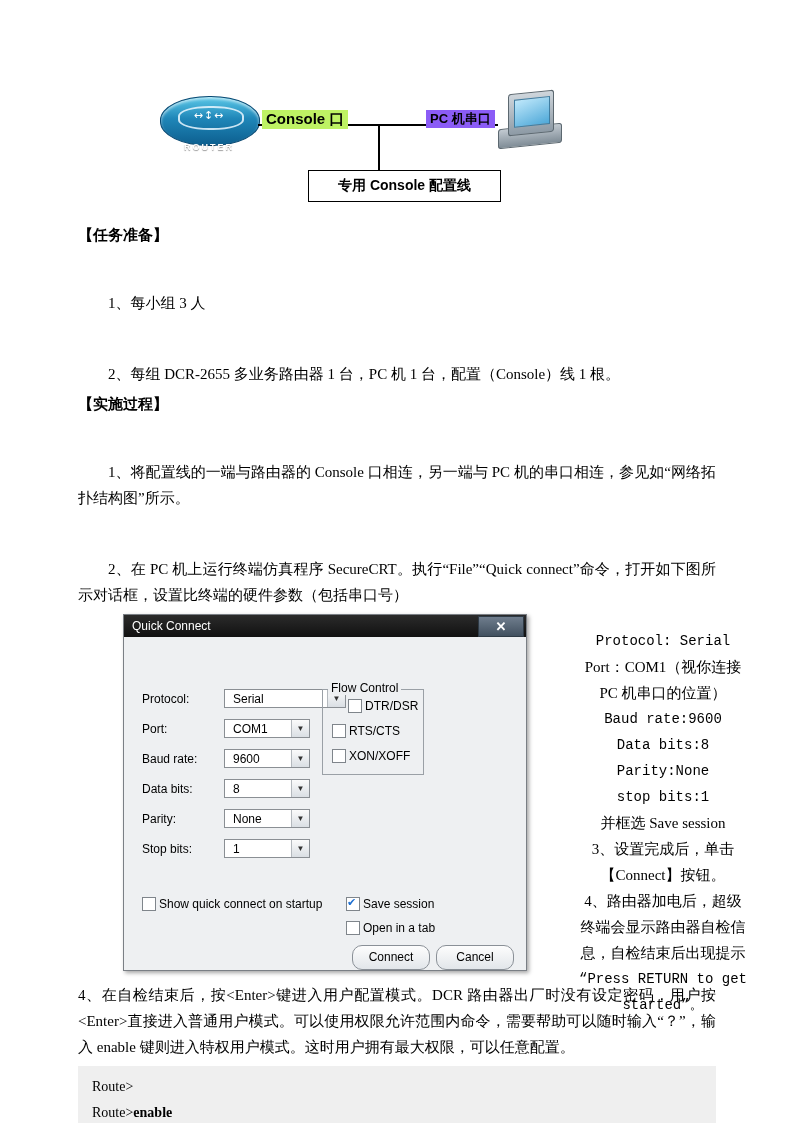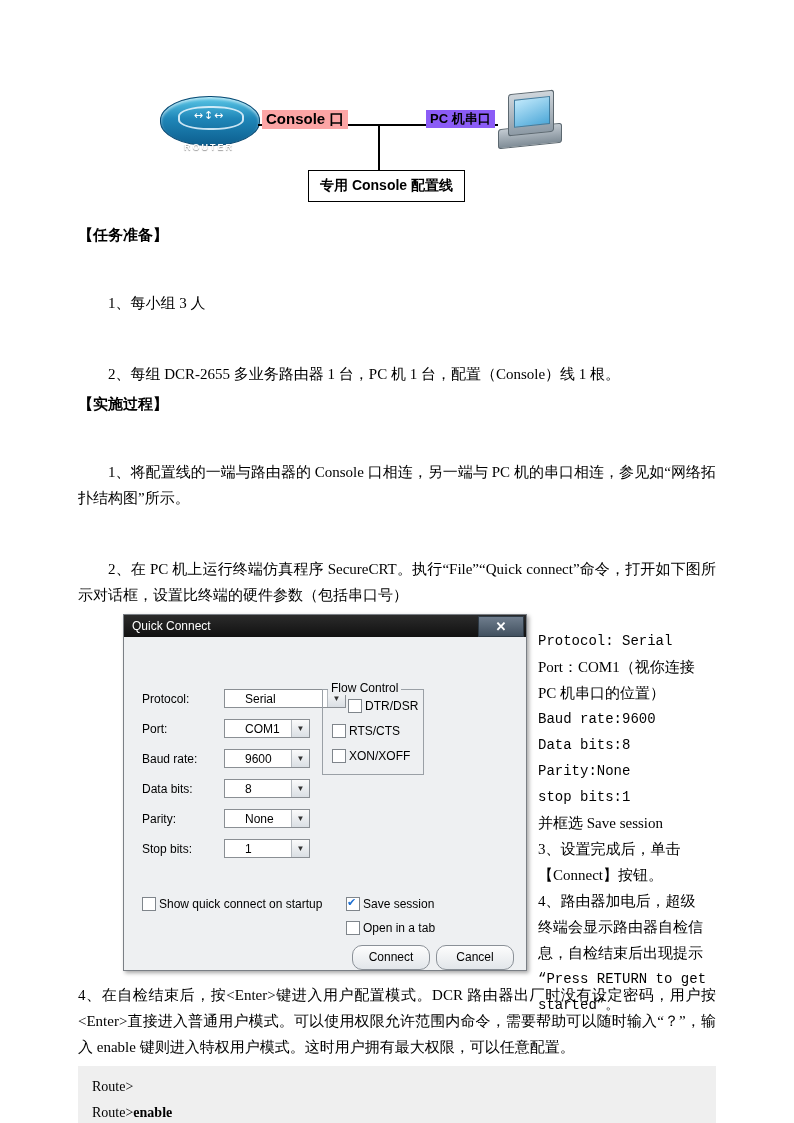--- a/index.html
+++ b/index.html
@@ -127,38 +127,38 @@
     height: 48px;
     background: #000000;
   }
   .label-console {
     position: absolute;
     left: 184px;
     top: 22px;
     font-size: 15px;
     font-weight: bold;
     font-family: "Liberation Sans", sans-serif;
-    background: #fca5a5;
+    background: #bef264;
     padding: 0 4px;
   }
   .label-pc {
     position: absolute;
     left: 348px;
     top: 22px;
     font-size: 13px;
     font-weight: bold;
     font-family: "Liberation Sans", sans-serif;
     background: #8b5cf6;
     padding: 0 4px;
   }
   .cable-box {
     position: absolute;
     left: 230px;
     top: 82px;
-    padding: 6px 11px;
+    padding: 6px 29px;
     border: 1px solid #000000;
     font-size: 14px;
     font-weight: bold;
     font-family: "Liberation Sans", sans-serif;
     background: #ffffff;
     white-space: nowrap;
   }
 
   
   .heading {
@@ -232,21 +232,21 @@
     font-size: 12px;
     color: #000;
   }
   .qc-combo {
     position: absolute;
     height: 19px;
     background: #ffffff;
     border: 1px solid #8a8f94;
     font-size: 12px;
     line-height: 19px;
-    padding-left: 20px;
+    padding-left: 8px;
     box-sizing: border-box;
     color: #000;
   }
   .qc-combo .arrow {
     position: absolute;
     right: 0; top: 0;
     width: 17px; height: 17px;
     background: linear-gradient(180deg,#fbfbfb,#dadfe4);
     border-left: 1px solid #b4b9be;
     text-align: center;
@@ -308,20 +308,21 @@
   }
 
   .side-notes {
     position: absolute;
     left: 460px;
     top: 14px;
     width: 250px;
     font-family: "Liberation Serif", serif;
     font-size: 15px;
     line-height: 26px;
+    text-align: center;
   }
   .side-notes div { white-space: nowrap; }
 
   
   .console-block {
     margin-top: 6px;
     background: #efefef;
     padding: 8px 14px 10px 14px;
     font-family: Liberation Serif, serif;
     font-size: 14px;

